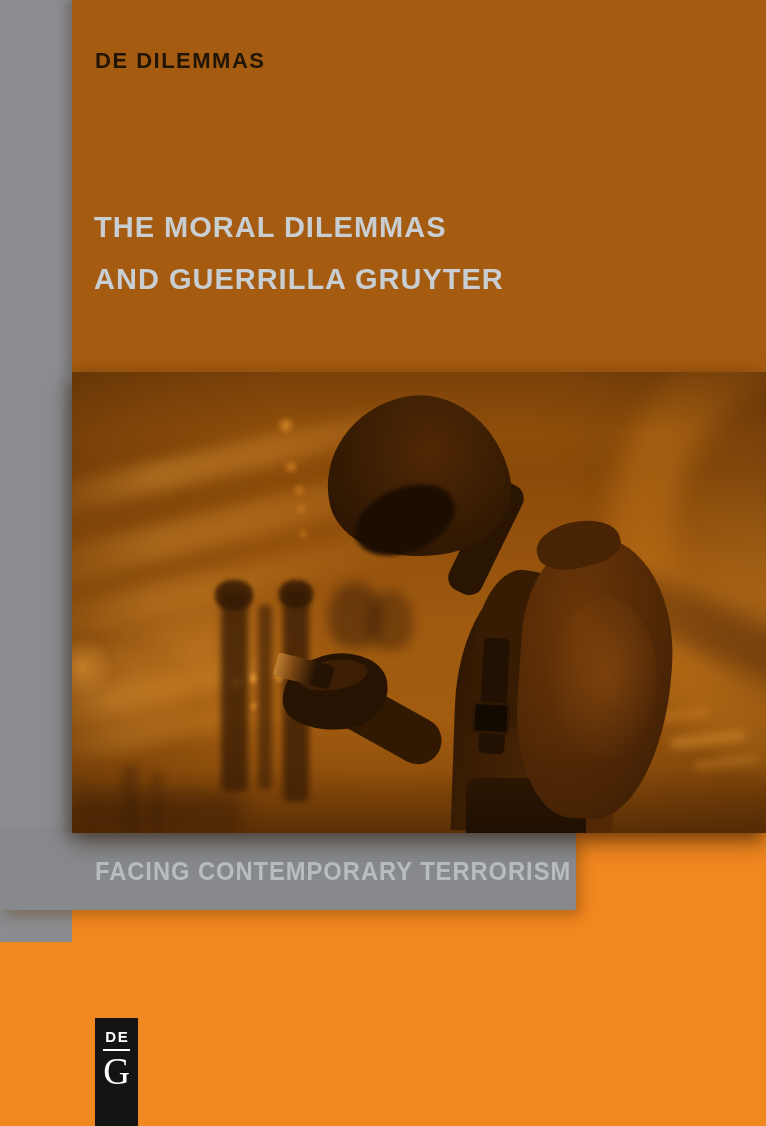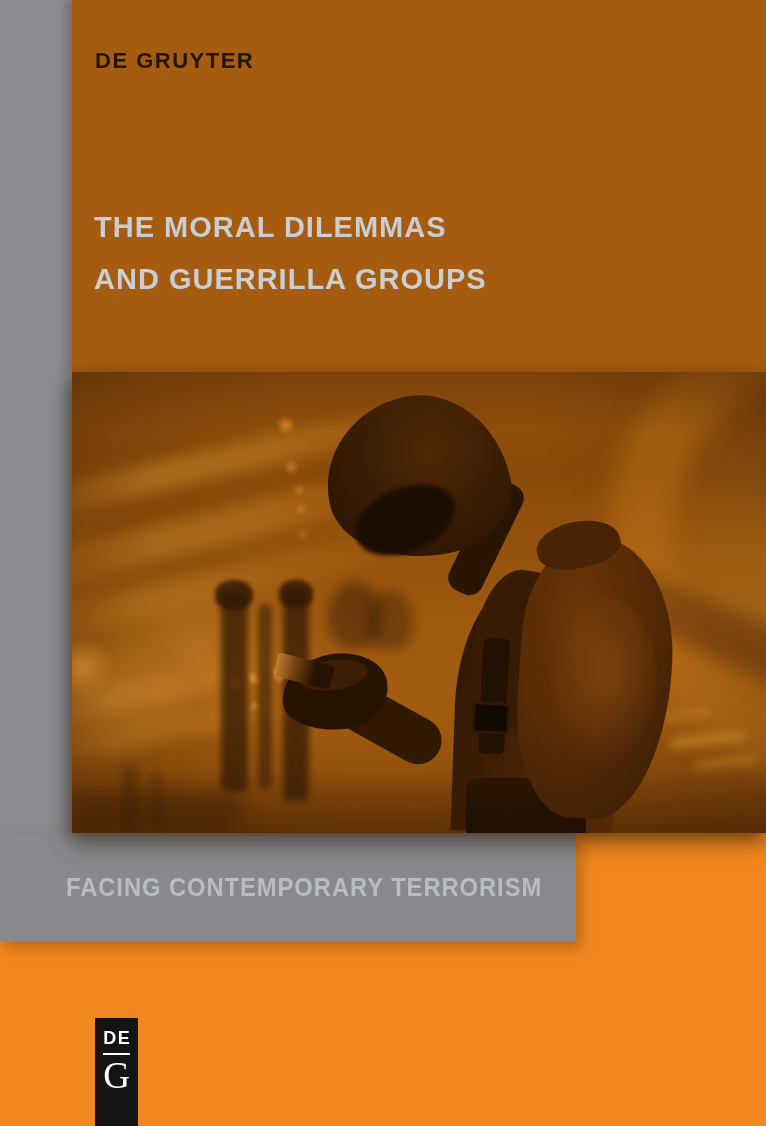--- a/index.html
+++ b/index.html
@@ -122,52 +122,52 @@
   .phone { left:203px; top:287px; width:58px; height:24px;
     background:linear-gradient(90deg,#c08034 0%, #7a4612 30%, #241203 70%);
     border-radius:4px; transform:rotate(14deg); }
 
   .vignette { left:0; top:0; width:694px; height:461px; background:
     linear-gradient(180deg, rgba(80,40,4,.4) 0%, rgba(80,40,4,0) 13%),
     linear-gradient(100deg, rgba(70,35,4,.28) 0%, rgba(70,35,4,0) 28%),
     radial-gradient(ellipse at 45% 38%, rgba(0,0,0,0) 55%, rgba(40,18,0,.26) 100%); }
 
   
-  .series-band { left:0; top:833px; width:576px; height:109px; z-index:2;
+  .series-band { left:0; top:833px; width:576px; height:77px; z-index:2;
     background:var(--gray_band,#87898c);
-    display:flex; align-items:center; padding-left:66px;
+    display:flex; align-items:center; padding-left:95px;
     box-shadow:5px 6px 12px rgba(95,48,8,.35); }
   .series { position:static; font-size:25px; font-weight:bold; letter-spacing:1px;
     color:var(--series_text,#babdc0); white-space:nowrap;
     transform:scaleX(.95); transform-origin:left center; }
 
   
   .logo { left:95px; top:1018px; width:43px; height:108px; z-index:2;
     background:var(--logo_bg,#141414); text-align:center; }
-  .logo-de { position:static; display:block; margin-top:10px; font-size:18px; font-weight:bold;
+  .logo-de { position:static; display:block; margin-top:10px; font-size:15px; font-weight:bold;
     letter-spacing:1.5px; padding-left:1.5px; color:var(--logo_text,#ffffff); }
   .logo-rule { position:static; display:block; width:27px; height:0;
     border-top:2px solid var(--logo_text,#ffffff); margin:4px auto 2px; }
   .logo-g { position:static; display:block; font-family:"Liberation Serif", serif;
     font-size:37px; line-height:1; color:var(--logo_text,#ffffff); }
 </style>
 </head>
 <body>
 
 <div class="page">
 
   <div class="gray-strip"></div>
   <div class="top-panel"></div>
 
-  <div class="publisher">DE GRUYTER</div>
+  <div class="publisher">DE DILEMMAS</div>
 
 
   <div class="title">
     <div>THE MORAL DILEMMAS</div>
-    <div>AND GUERRILLA GROUPS</div>
+    <div>AND GUERRILLA GRUYTER</div>
   </div>
 
   <div class="photo" title="Hooded person with a large backpack looking at a phone in a blurred transit tunnel, orange duotone">
     <div class="streak s1"></div>
     <div class="streak s2"></div>
     <div class="streak s3"></div>
     <div class="streak s4"></div>
     <div class="streak s5"></div>
     <div class="ring-dark"></div>
     <div class="ring"></div>

